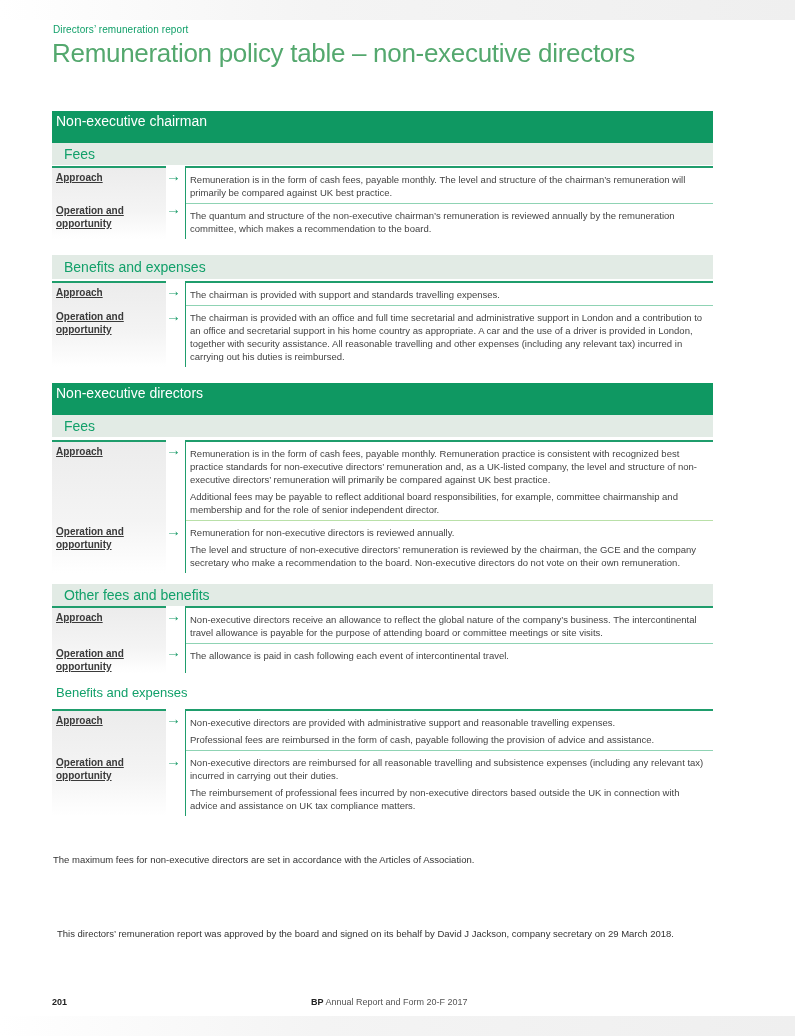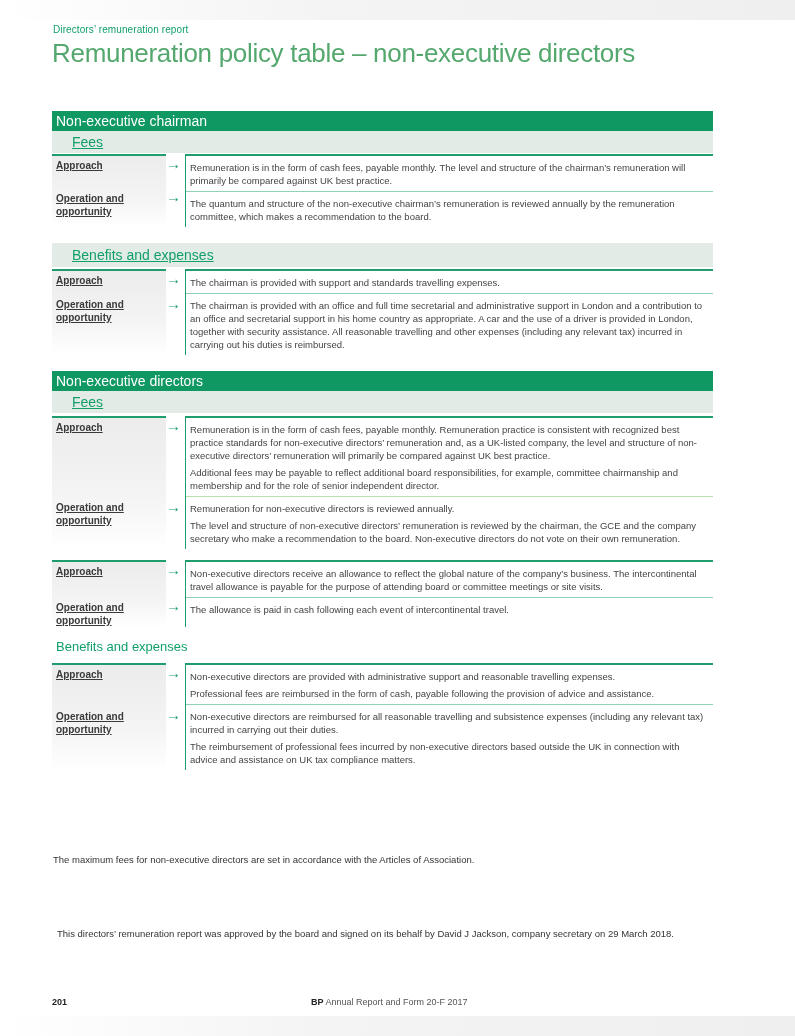--- a/index.html
+++ b/index.html
@@ -23,25 +23,25 @@
   }
   .page-title {
     position: absolute; left: 52px; top: 38px;
     font-size: 26px; font-weight: normal; color: #54a86e; margin: 0;
     letter-spacing: -0.3px;
   }
   .content { position: absolute; left: 52px; top: 111px; width: 661px; }
 
   .section-header {
     background: #0f9862; color: #ffffff; font-size: 14px;
-    height: 20px; line-height: 20px; padding-left: 4px;
+    height: 32px; line-height: 20px; padding-left: 4px;
   }
   .subsection-header {
     background: #e2ebe5; color: #12a06a; font-size: 14px;
-    height: 22px; line-height: 22px; padding-left: 20px; text-decoration: underline;
+    height: 22px; line-height: 22px; padding-left: 12px;
   }
   .plain-sub {
     color: #12a06a; font-size: 13px; height: 20px; line-height: 20px; padding-left: 4px;
   }
   .rowgroup { display: flex; position: relative; }
   .leftcol {
     width: 114px; flex: none;
     background: linear-gradient(to bottom, #ececec 0%, #f4f4f4 60%, #ffffff 100%);
     border-top: 2px solid #1f9d6c;
   }
@@ -148,20 +148,21 @@
       </div>
       <div class="divider-light"></div>
       <div class="cell">
         <p>Remuneration for non-executive directors is reviewed annually.</p>
         <p>The level and structure of non-executive directors’ remuneration is reviewed by the chairman, the GCE and the company secretary who make a recommendation to the board. Non-executive directors do not vote on their own remuneration.</p>
       </div>
     </div>
   </div>
 
   <div style="height:11px;"></div>
+  <div class="subsection-header">Other fees and benefits</div>
   <div class="rowgroup">
     <div class="leftcol">
       <div class="row-label" style="height:33px;">Approach</div>
       <div class="row-label">Operation and opportunity</div>
     </div>
     <div class="arrowcol">
       <div class="row-arrow" style="height:35px;">→</div>
       <div class="row-arrow">→</div>
     </div>
     <div style="width:4px;"></div>

